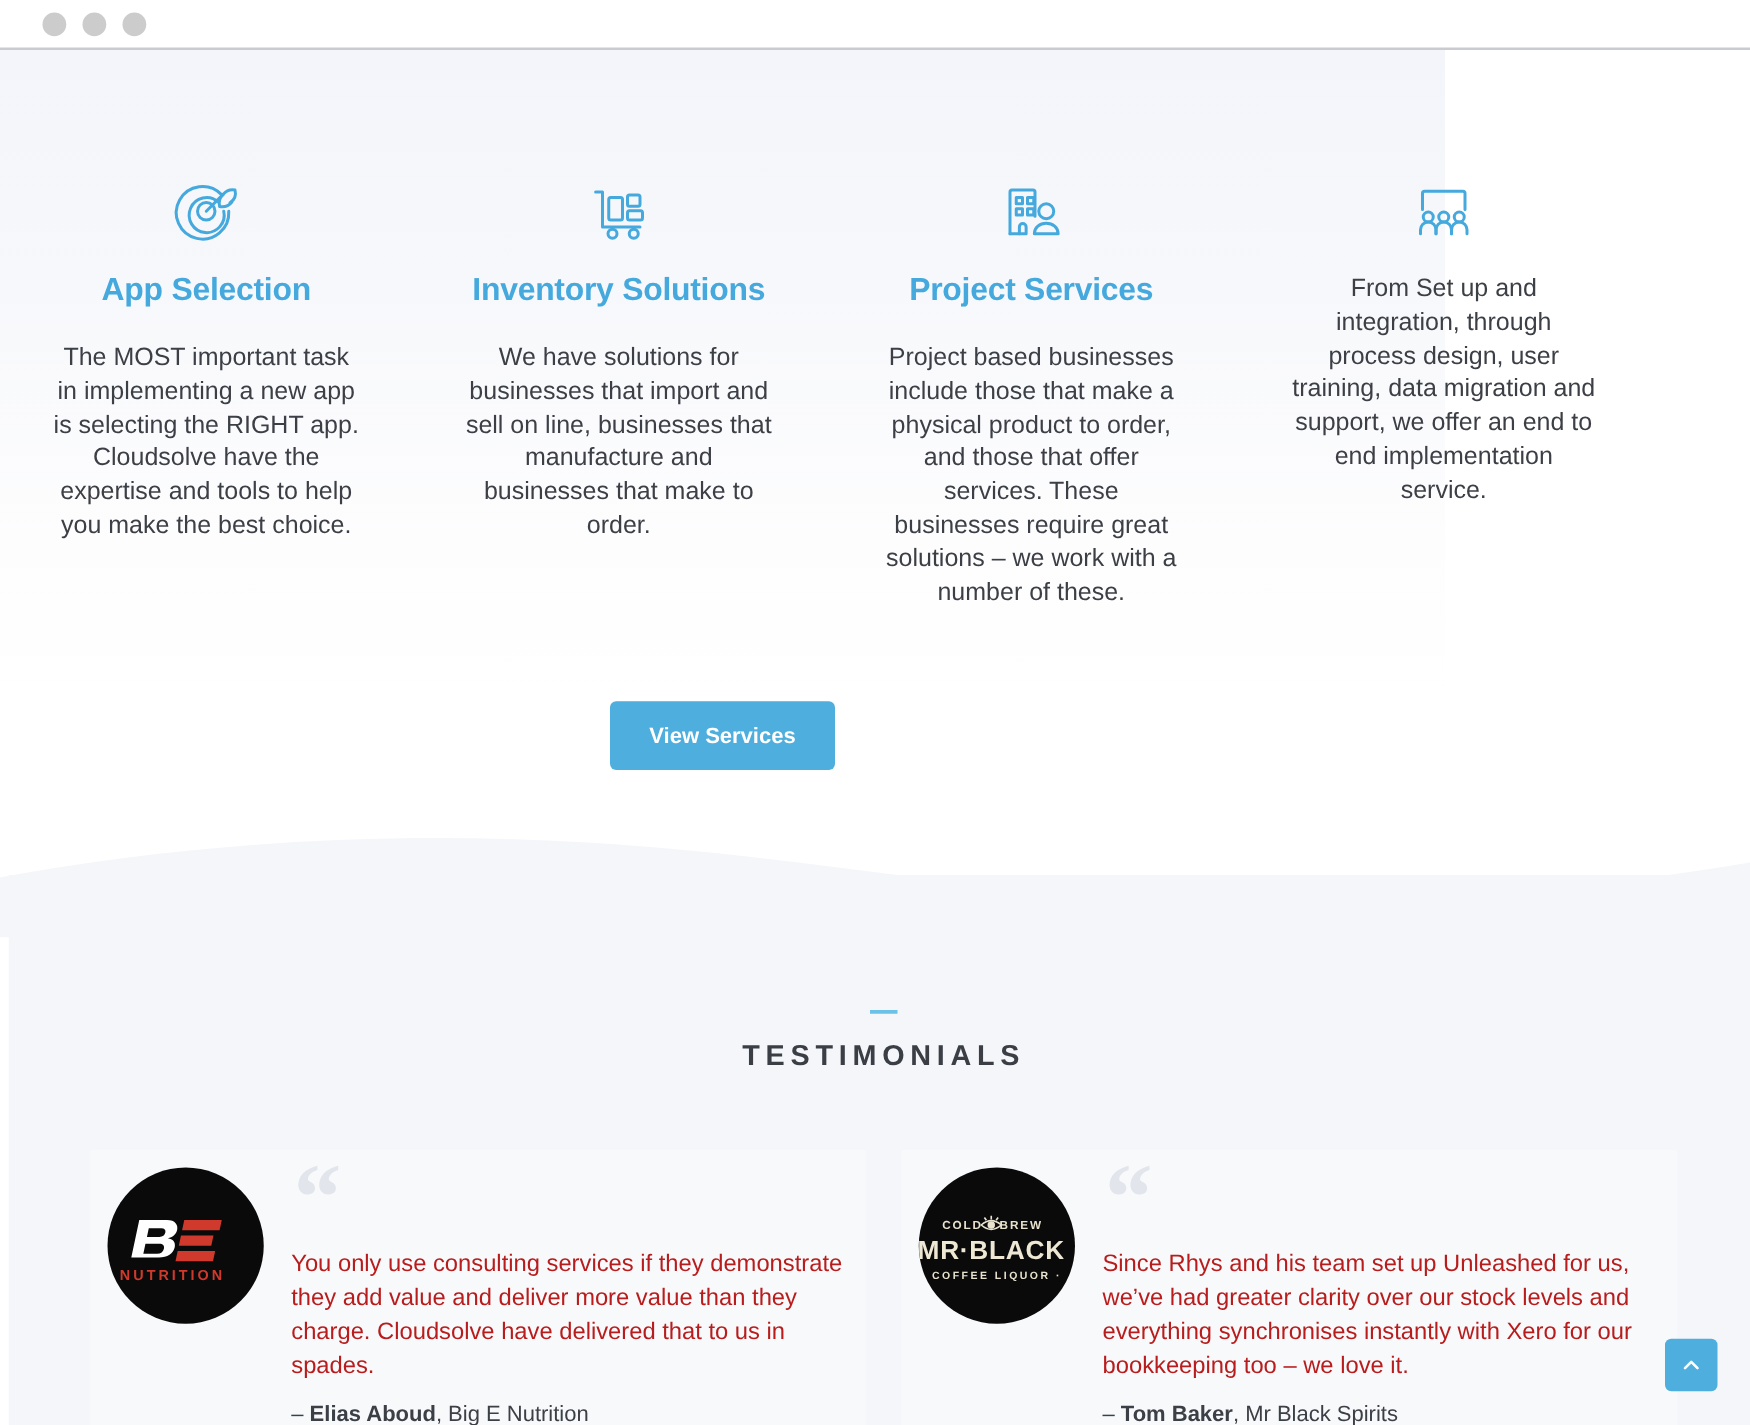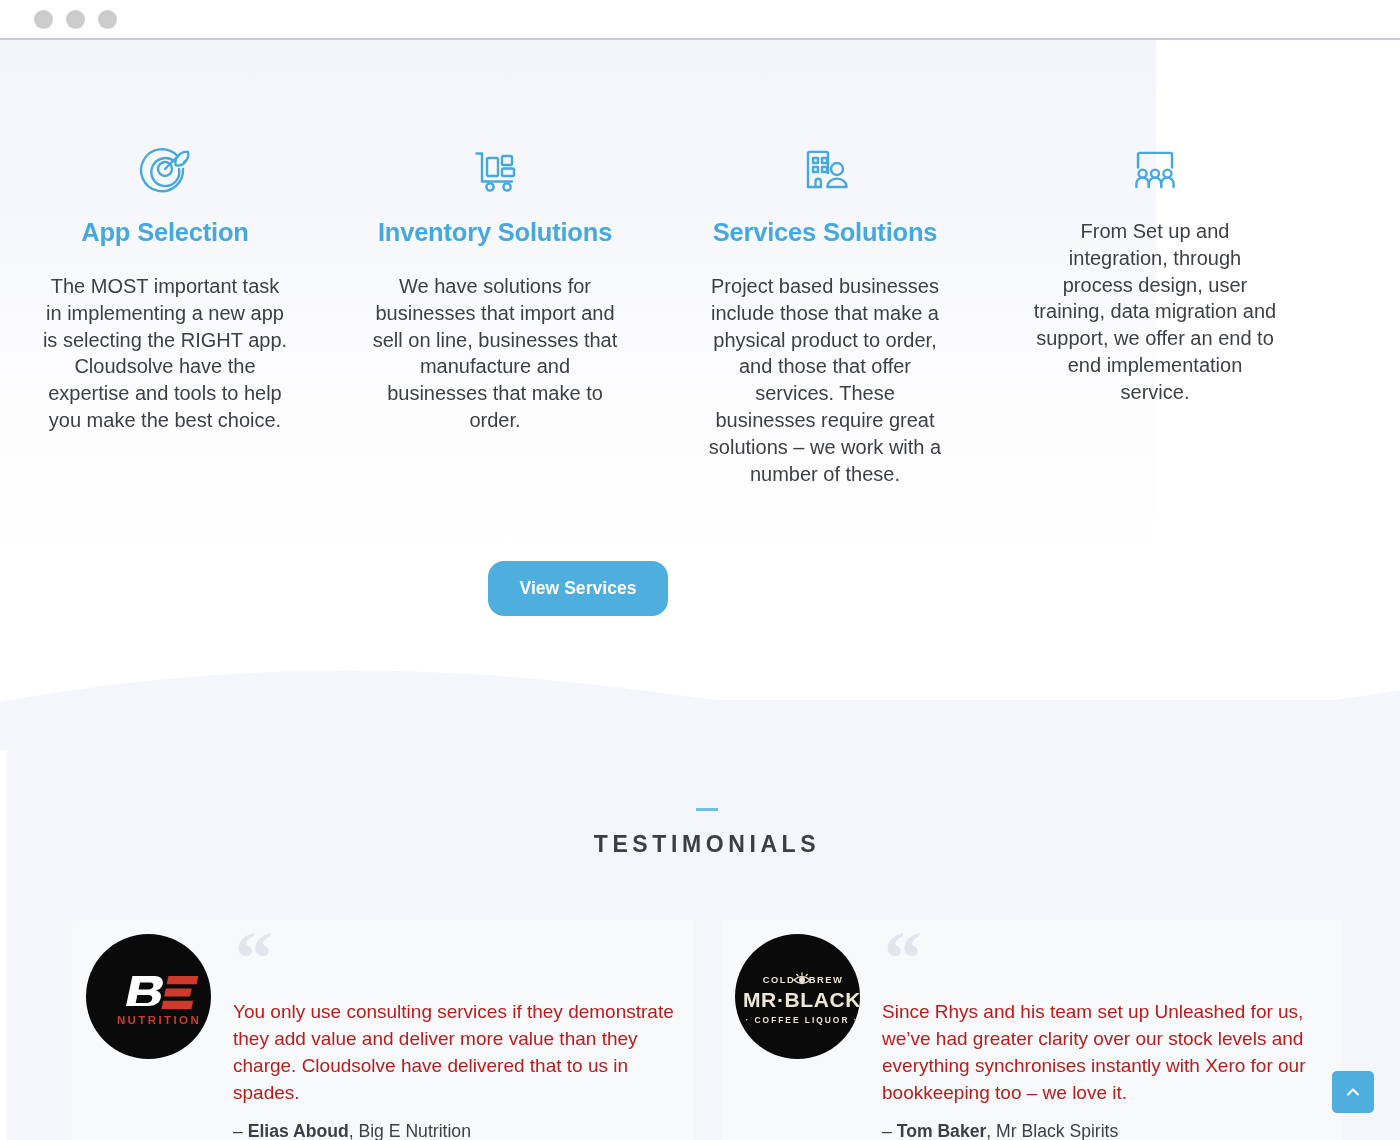--- a/index.html
+++ b/index.html
@@ -88,21 +88,21 @@
     margin-top: 74px;
   }
 
   .view-services-btn {
     display: inline-block;
     background: #4eaedd;
     color: #ffffff;
     font-size: 17.6px;
     font-weight: bold;
     border: none;
-    border-radius: 16px;
+    border-radius: 5px;
     padding: 17px 31px;
     cursor: pointer;
     font-family: "Liberation Sans", sans-serif;
   }
 
   
   .wave-divider {
     position: absolute;
     left: 0;
     top: 600px;
@@ -157,21 +157,21 @@
   .avatar {
     flex: 0 0 125px;
     width: 125px;
     height: 125px;
     border-radius: 50%;
     background: #0a0a0a;
     position: relative;
     overflow: hidden;
     display: flex;
     align-items: center;
-    justify-content: flex-end;
+    justify-content: flex-start;
   }
 
   .quote-block { position: relative; flex: 1 1 auto; padding-top: 16px; }
 
   .quote-mark {
     position: absolute;
     left: 2px;
     top: -14px;
     font-size: 76px;
     line-height: 1;
@@ -274,21 +274,21 @@
             <path d="M11 46h12"></path>
             <rect x="16" y="17" width="5" height="5"></rect>
             <rect x="25" y="17" width="5" height="5"></rect>
             <rect x="16" y="26" width="5" height="5"></rect>
             <rect x="25" y="26" width="5" height="5"></rect>
             <path d="M18.5 46v-5.5a2.7 2.7 0 0 1 5.4 0V46"></path>
             <circle cx="40" cy="28" r="6"></circle>
             <path d="M30.5 46c0-5 4.3-8.4 9.5-8.4S49.5 41 49.5 46z"></path>
           </svg>
         </div>
-        <div class="service-title">Services Solutions</div>
+        <div class="service-title">Project Services</div>
         <p class="service-body">Project based businesses include those that make a physical product to order, and those that offer services. These businesses require great solutions – we work with a number of these.</p>
       </div>
 
       <div class="service-col">
         <div class="service-icon">
           <svg width="56" height="56" viewBox="0 0 56 56" fill="none" stroke="#45a9de" stroke-width="2.4" stroke-linecap="round" stroke-linejoin="round">
             <path d="M11 26.5V13.6a1.7 1.7 0 0 1 1.7-1.7h30.6a1.7 1.7 0 0 1 1.7 1.7v12.9"></path>
             <circle cx="15.6" cy="32.6" r="4"></circle>
             <circle cx="28" cy="32.6" r="4"></circle>
             <circle cx="40.4" cy="32.6" r="4"></circle>

